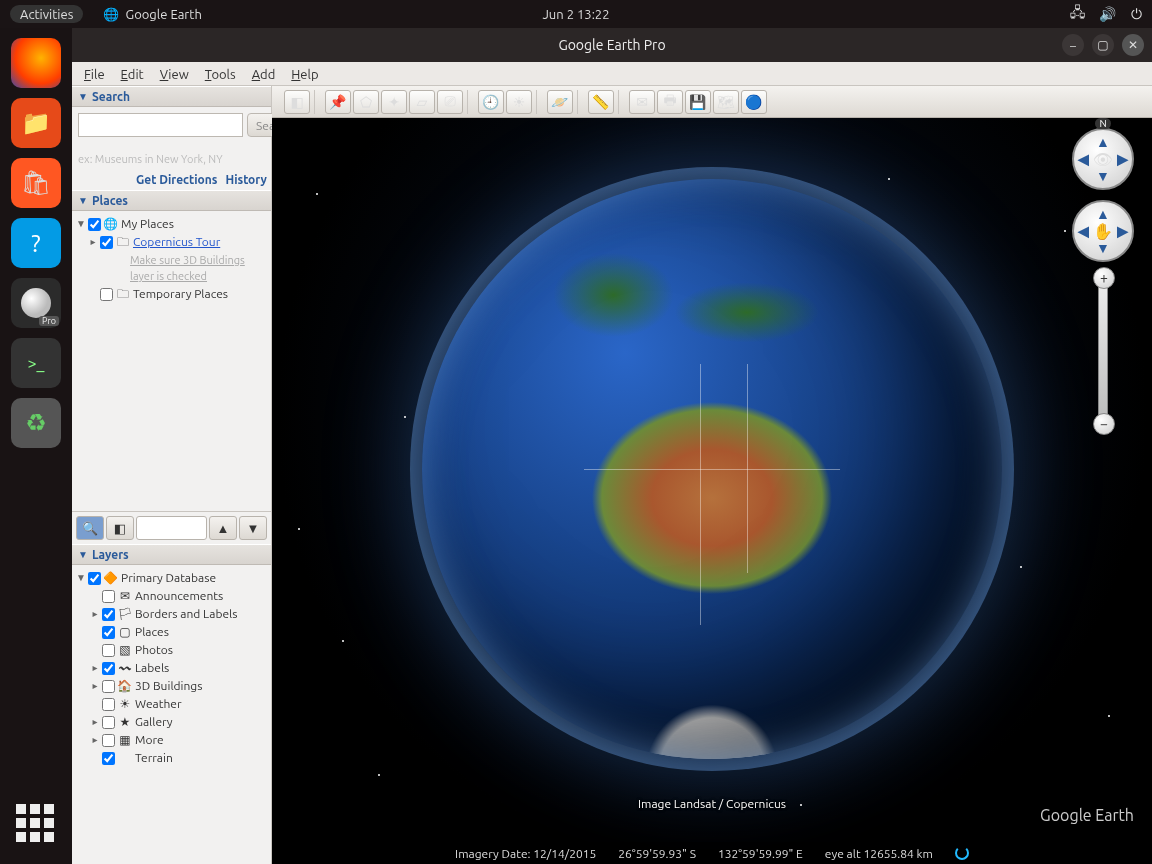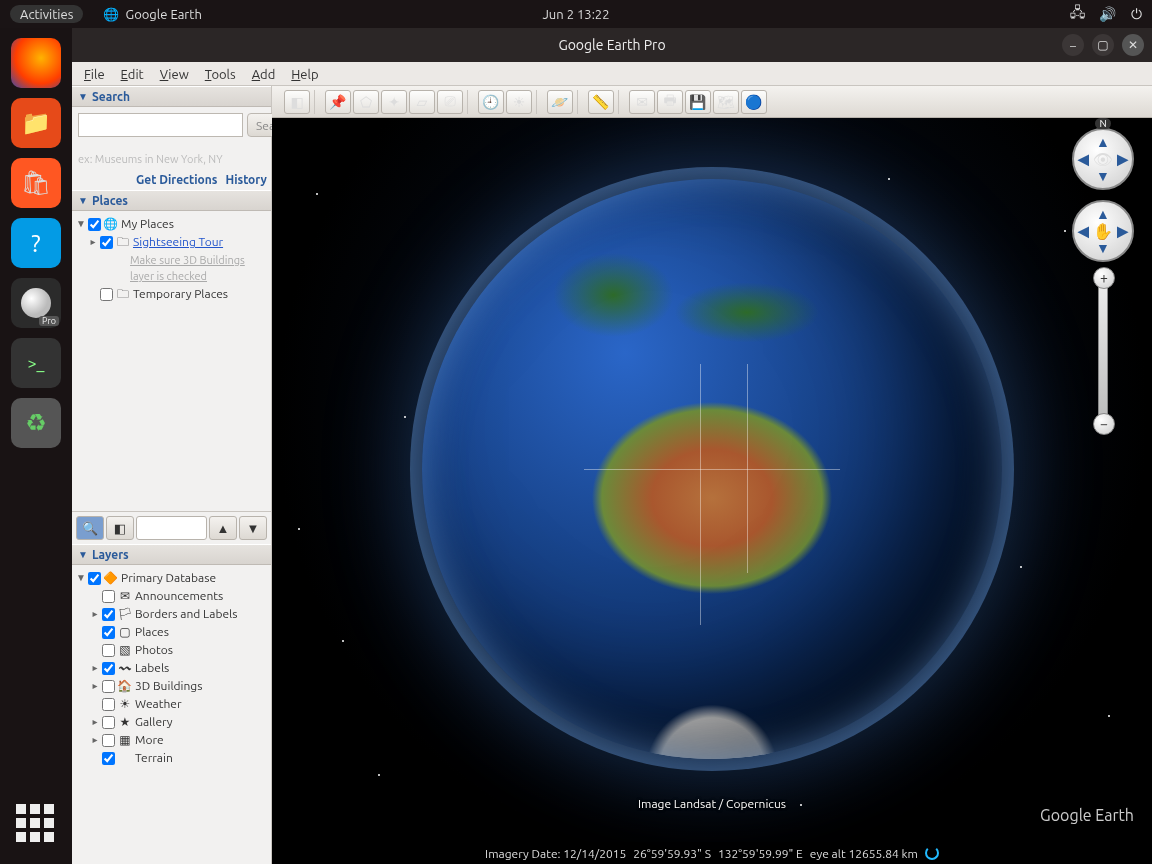--- a/index.html
+++ b/index.html
@@ -73,21 +73,21 @@
    radial-gradient(ellipse 200px 160px at 50% 55%, #b5713c 0%, #a9572e 30%, #6b8a3a 55%, transparent 60%),
    radial-gradient(ellipse 100px 70px at 33% 20%, #2e6b2a 0%, transparent 60%),
    radial-gradient(ellipse 120px 50px at 56% 23%, #2e6b2a 0%, transparent 60%),
    radial-gradient(circle at 35% 30%, #2a66c8, #0d2f66 60%, #041836 90%);
   box-shadow: inset -60px -40px 120px rgba(0,0,0,.7), 0 0 80px 20px rgba(80,150,255,.25);
 }
 .globe3d::after{content:"";position:absolute;inset:-12px;border-radius:50%;box-shadow:0 0 40px 10px rgba(120,180,255,.5) inset;pointer-events:none;}
 .mline{position:absolute;background:rgba(255,255,255,.4);}
 .attr{position:absolute;bottom:52px;left:0;right:0;text-align:center;font-size:12px;color:#fff;text-shadow:0 0 3px #000,0 0 3px #000;line-height:16px;}
 .logo{position:absolute;right:18px;bottom:40px;color:#fff;font-size:16px;opacity:.8;text-shadow:0 0 3px #000;}
-.status{position:absolute;left:0;right:0;bottom:0;height:22px;background:rgba(0,0,0,.4);color:#ddd;font-size:12px;display:flex;align-items:center;justify-content:center;gap:7px;padding:0 40px;}
+.status{position:absolute;left:0;right:0;bottom:0;height:22px;background:rgba(0,0,0,.4);color:#ddd;font-size:12px;display:flex;align-items:center;justify-content:center;gap:22px;padding:0 40px;}
 .status .spin{width:14px;height:14px;border:2px solid #2bf;border-top-color:transparent;border-radius:50%;}
 .navctl{position:absolute;right:18px;top:10px;display:flex;flex-direction:column;align-items:center;gap:10px;}
 .compass,.pan{width:62px;height:62px;border-radius:50%;background:radial-gradient(circle at 40% 35%,#fff,#ccc);border:2px solid #888;position:relative;display:flex;align-items:center;justify-content:center;}
 .compass .n{position:absolute;top:-12px;background:#333;color:#fff;font-size:10px;padding:0 4px;border-radius:6px;}
 .dirbtn{position:absolute;color:#2a5a9a;font-size:14px;font-weight:bold;}
 .slider{width:10px;height:150px;background:linear-gradient(#eee,#bbb);border:1px solid #888;border-radius:5px;position:relative;margin-top:4px;}
 .slider .cap{position:absolute;left:-6px;width:22px;height:22px;border-radius:50%;background:radial-gradient(circle at 35% 30%,#fff,#ccc);border:1px solid #888;display:flex;align-items:center;justify-content:center;font-size:14px;color:#333;}
 </style>
 </head>
 <body>
@@ -178,21 +178,21 @@
         <div class="row">
             <span class="ind">▼</span>
             <input type="checkbox" checked="" style="">
             <span class="ico">🌐</span>
             <span>My Places</span>
           </div>
         <div class="row" style="padding-left:12px;">
             <span class="ind">▸</span>
             <input type="checkbox" checked="" style="">
             <span class="ico">🗀</span>
-            <a href="#">Sightseeing Tour</a>
+            <a href="#">Copernicus Tour</a>
           </div>
         <div class="row" style="padding-left:54px;">
             <span class="desc">Make sure 3D Buildings layer is checked</span>
           </div>
         <div class="row" style="padding-left:12px;">
             <span class="ind"></span>
             <input type="checkbox" style="">
             <span class="ico">🗀</span>
             <span>Temporary Places</span>
           </div>

